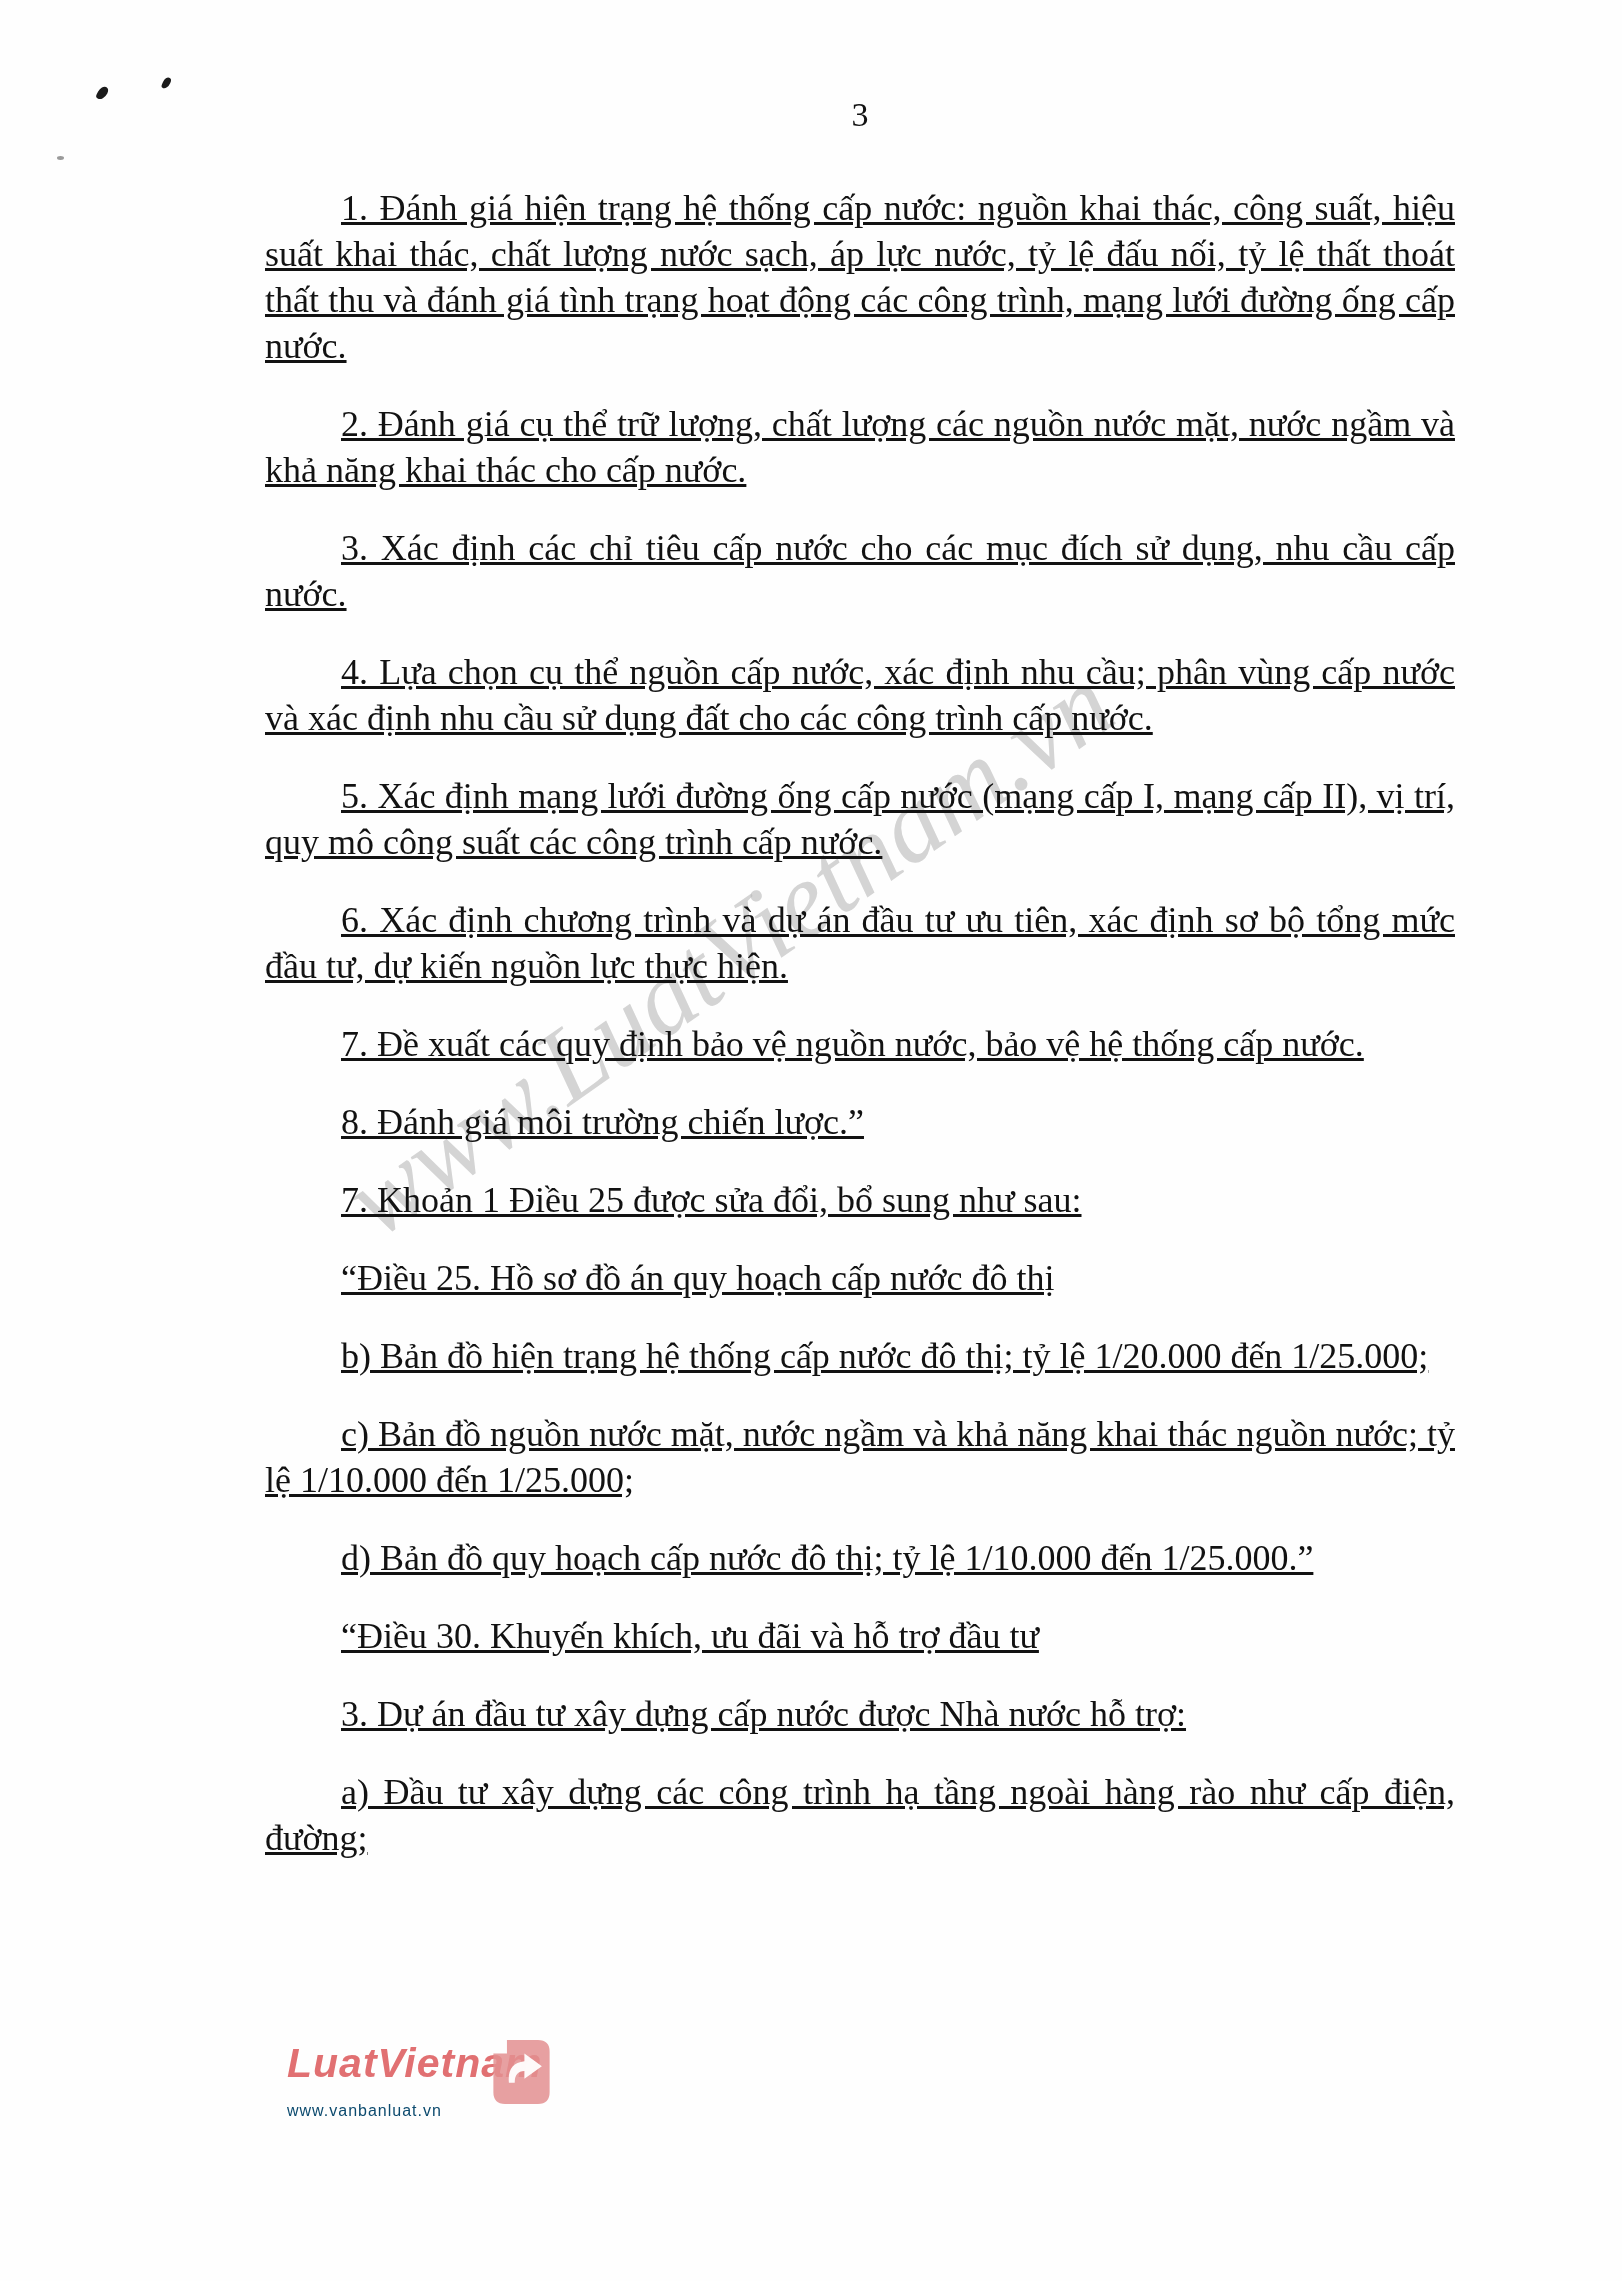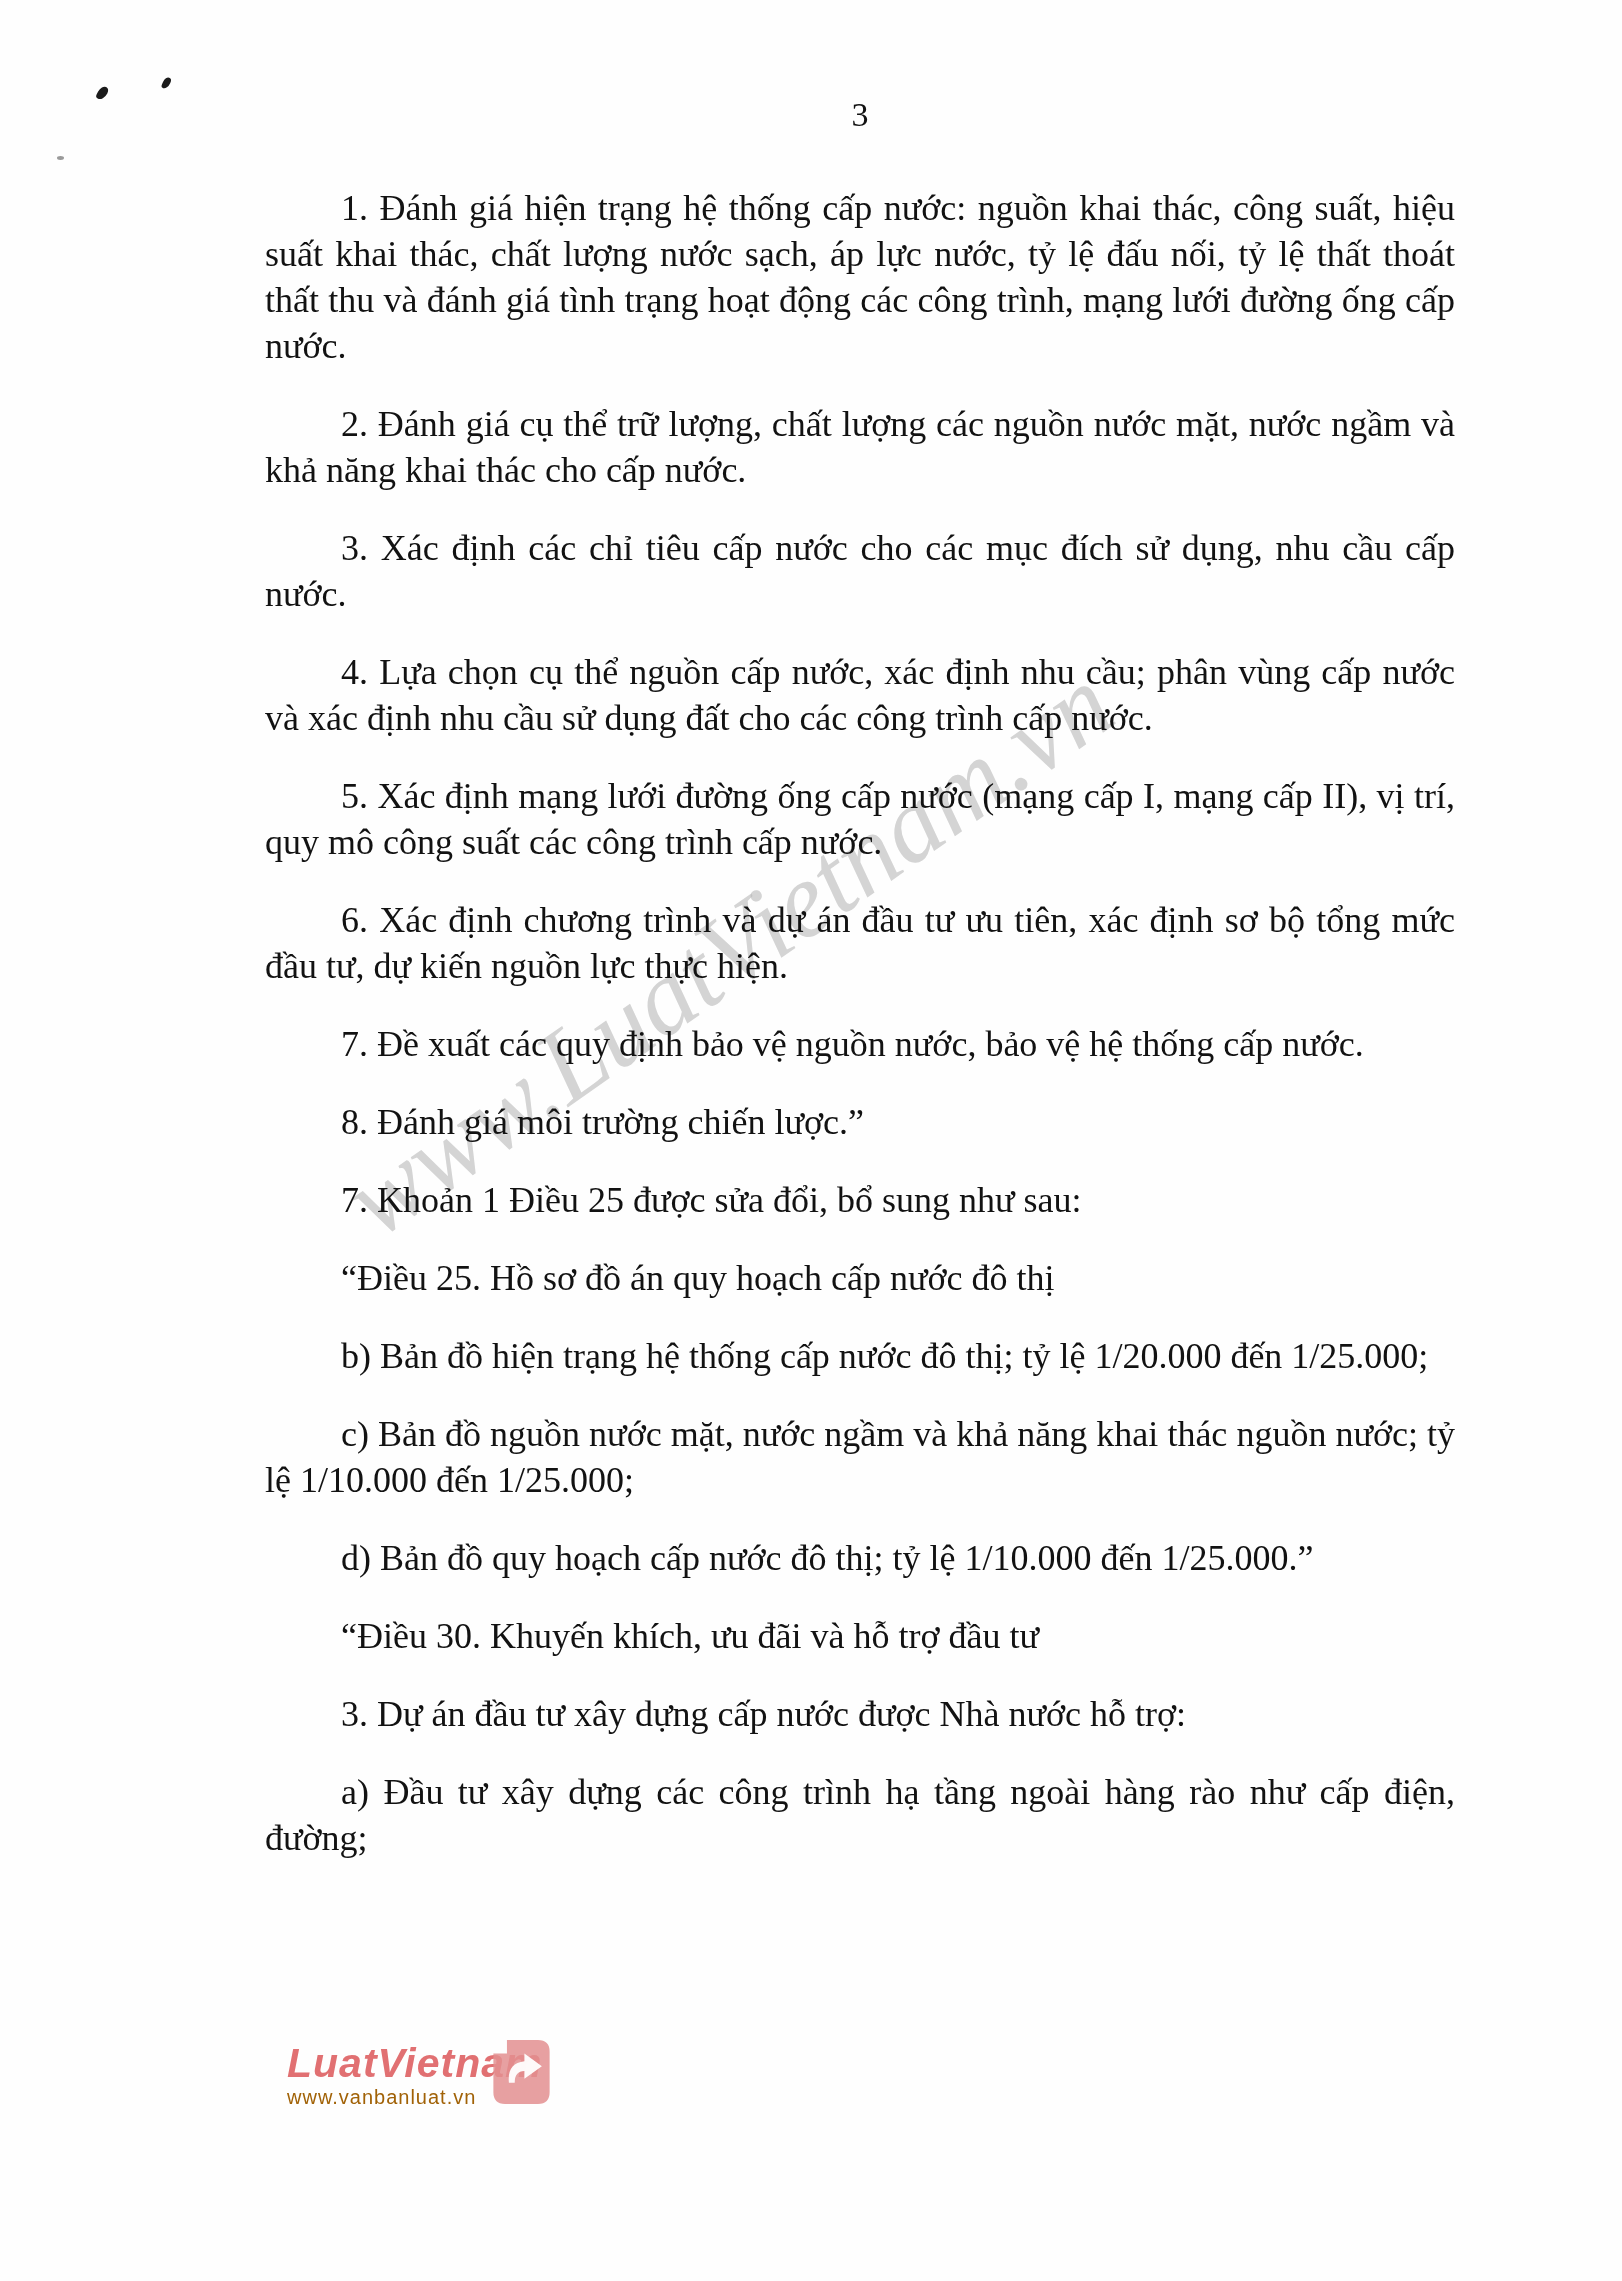--- a/index.html
+++ b/index.html
@@ -28,37 +28,38 @@
     font-size:107px;line-height:137px;font-style:italic;
     white-space:nowrap;text-align:center;
     color:rgba(176,176,176,0.55);
     z-index:1;user-select:none;
   }
 
   .content{
     position:absolute;left:265px;top:185px;width:1190px;z-index:3;
     font-size:36px;line-height:46px;
     text-align:justify;
+    text-decoration:underline;
   }
   .content p{margin:0 0 32px 0;text-indent:76px;}
   .content p:last-child{margin-bottom:12px;}
 
   .logo{position:absolute;left:287px;top:2042px;z-index:2;}
   .logo .brand{
     display:block;
     font-family:"Liberation Sans","DejaVu Sans",sans-serif;
     font-weight:bold;font-style:italic;
     font-size:41px;line-height:43px;letter-spacing:1px;
     color:#d9494b;opacity:0.78;
   }
   .logo .site{
-    display:block;margin-top:4px;
+    display:block;margin-top:17px;
     font-family:"Liberation Sans","DejaVu Sans",sans-serif;
-    font-size:20px;line-height:17.6px;letter-spacing:1px;
-    color:#a16207;
+    font-size:16px;line-height:17.6px;letter-spacing:1px;
+    color:#0c4a6e;
   }
   .logo-icon{position:absolute;left:493px;top:2040px;width:57px;height:64px;z-index:2;}
 </style>
 </head>
 <body>
 
 <div class="page">
 
   <span class="mark m1"></span>
   <span class="mark m2"></span>

